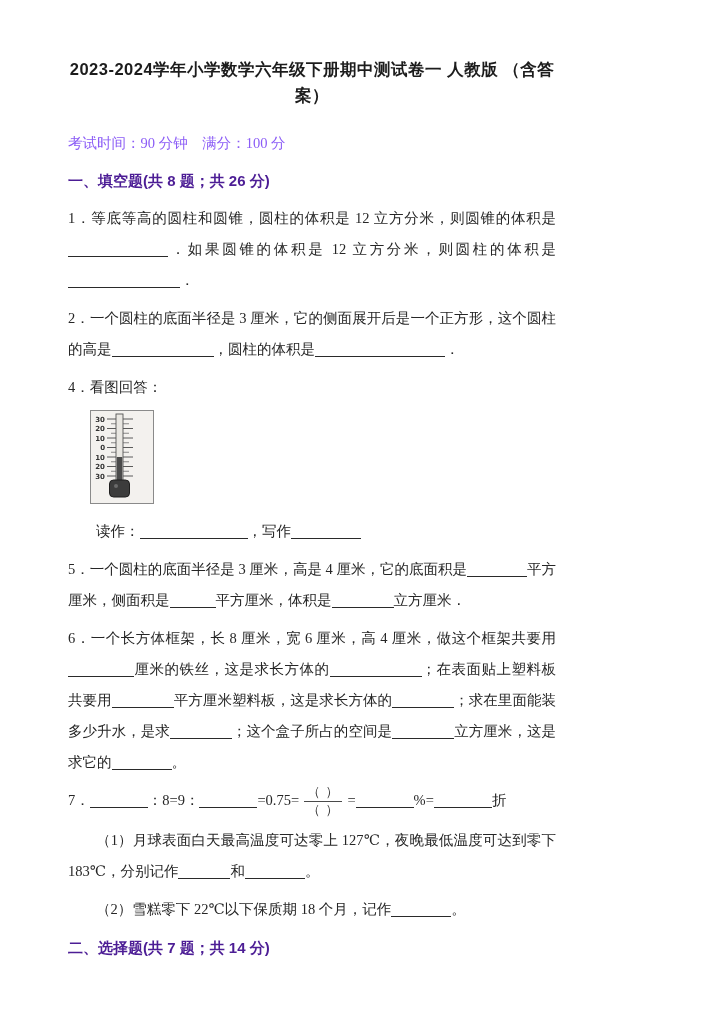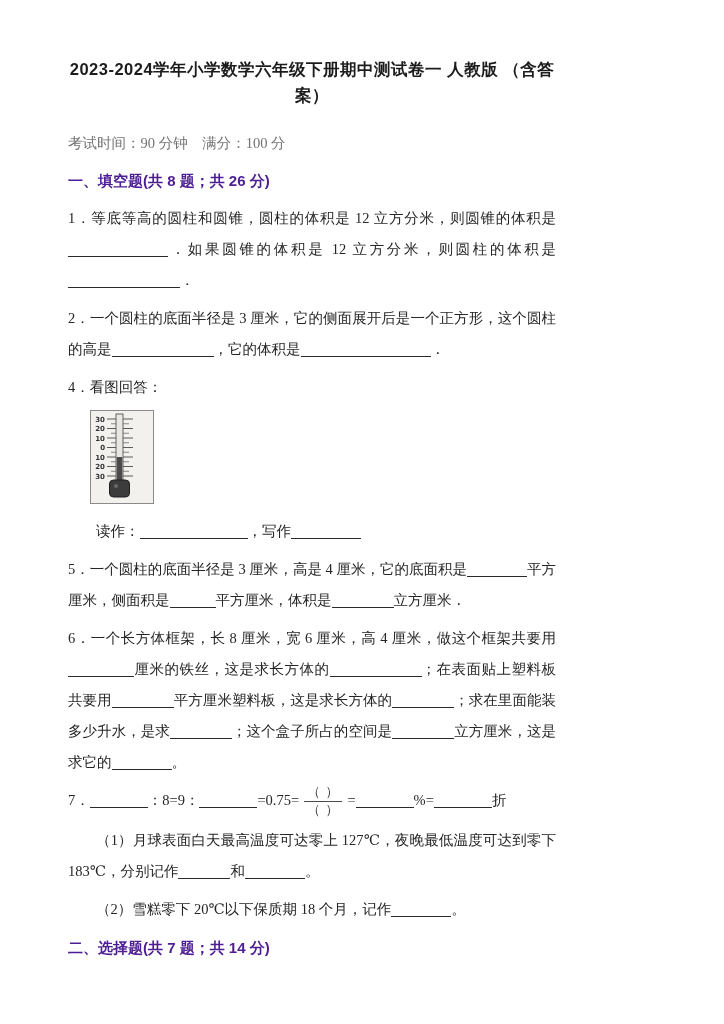--- a/index.html
+++ b/index.html
@@ -7,21 +7,21 @@
     width:724px;height:1024px;overflow:hidden;
     font-family:"Liberation Serif","DejaVu Serif",serif;
     color:#222222;
   }
   .page{box-sizing:border-box;width:620px;height:1024px;padding:56px 64px 0 68px;background:#ffffff;}
   .title{
     font-size:16.5px;font-weight:bold;text-align:center;
     margin:0 0 20px 0;letter-spacing:.5px;line-height:26px;color:#1c1c1c;
     font-family:"Liberation Sans","DejaVu Sans",sans-serif;
   }
-  .exam-info{font-size:14.5px;line-height:30px;margin:0 0 4px 0;color:#737373;}
+  .exam-info{font-size:14.5px;line-height:30px;margin:0 0 4px 0;color:#8b5cf6;}
   .section-heading{
     font-size:15px;font-weight:bold;line-height:30px;margin:8px 0 6px 0;color:#4c1d95;
     font-family:"Liberation Sans","DejaVu Sans",sans-serif;
   }
   p.q{font-size:14.5px;line-height:31px;margin:7px 0;text-align:justify;color:#262626;}
   p.q.indent{text-indent:28px;}
   .blank{
     display:inline-block;height:13px;vertical-align:-3px;
     border-bottom:1.2px solid #2a2a2a;
   }
@@ -40,21 +40,21 @@
 
 <div class="page">
 
   <h1 class="title">2023-2024学年小学数学六年级下册期中测试卷一 人教版 （含答案）</h1>
 
   <p class="exam-info">考试时间：90 分钟　满分：100 分</p>
 
   <h2 class="section-heading">一、填空题(共 8 题；共 26 分)</h2>
 
   <p class="q"><span>1．等底等高的圆柱和圆锥，圆柱的体积是 12 立方分米，则圆锥的体积是</span><span class="blank" style="width: 100px;"></span><span>．如果圆锥的体积是 12 立方分米，则圆柱的体积是</span><span class="blank" style="width: 112px;"></span><span>．</span></p>
-  <p class="q"><span>2．一个圆柱的底面半径是 3 厘米，它的侧面展开后是一个正方形，这个圆柱的高是</span><span class="blank" style="width: 102px;"></span><span>，它的体积是</span><span class="blank" style="width: 130px;"></span><span>．</span></p>
+  <p class="q"><span>2．一个圆柱的底面半径是 3 厘米，它的侧面展开后是一个正方形，这个圆柱的高是</span><span class="blank" style="width: 102px;"></span><span>，圆柱的体积是</span><span class="blank" style="width: 130px;"></span><span>．</span></p>
   <p class="q"><span>4．看图回答：</span></p>
 
   <figure class="thermo">
     <svg width="64" height="94" viewBox="0 0 64 94">
       <rect x="0.5" y="0.5" width="63" height="93" fill="#f3f1ee" stroke="#8a8a8a" stroke-width="1"></rect>
 
       <path d="M17 9H26 M17 18.5H26 M17 28H26 M17 37.5H26 M17 47H26 M17 56.5H26 M17 66H26 M33 9H43 M33 18.5H43 M33 28H43 M33 37.5H43 M33 47H43 M33 56.5H43 M33 66H43" stroke="#4a4a4a" stroke-width="0.9" fill="none"></path>
       <path d="M21 13.75H26 M21 23.25H26 M21 32.75H26 M21 42.25H26 M21 51.75H26 M21 61.25H26 M33 13.75H39 M33 23.25H39 M33 32.75H39 M33 42.25H39 M33 51.75H39 M33 61.25H39" stroke="#5a5a5a" stroke-width="0.7" fill="none"></path>
 
       <rect x="26" y="4" width="7" height="68" fill="#e9e7e2" stroke="#555555" stroke-width="0.9"></rect>
@@ -72,17 +72,17 @@
       <text x="15" y="59" font-size="7" text-anchor="end">20</text>
       <text x="15" y="68.5" font-size="7" text-anchor="end">30</text>
     </svg>
   </figure>
 
   <p class="q indent"><span>读作：</span><span class="blank" style="width: 108px;"></span><span>，写作</span><span class="blank" style="width: 70px;"></span></p>
   <p class="q"><span>5．一个圆柱的底面半径是 3 厘米，高是 4 厘米，它的底面积是</span><span class="blank" style="width: 60px;"></span><span>平方厘米，侧面积是</span><span class="blank" style="width: 46px;"></span><span>平方厘米，体积是</span><span class="blank" style="width: 62px;"></span><span>立方厘米．</span></p>
   <p class="q"><span>6．一个长方体框架，长 8 厘米，宽 6 厘米，高 4 厘米，做这个框架共要用</span><span class="blank" style="width: 66px;"></span><span>厘米的铁丝，这是求长方体的</span><span class="blank" style="width: 92px;"></span><span>；在表面贴上塑料板共要用</span><span class="blank" style="width: 62px;"></span><span>平方厘米塑料板，这是求长方体的</span><span class="blank" style="width: 62px;"></span><span>；求在里面能装多少升水，是求</span><span class="blank" style="width: 62px;"></span><span>；这个盒子所占的空间是</span><span class="blank" style="width: 62px;"></span><span>立方厘米，这是求它的</span><span class="blank" style="width: 60px;"></span><span>。</span></p>
   <p class="q"><span>7．</span><span class="blank" style="width: 58px;"></span><span>：8=9：</span><span class="blank" style="width: 58px;"></span><span>=0.75=</span><span class="frac"><span class="num">（ ）</span><span class="den">（ ）</span></span><span>=</span><span class="blank" style="width: 58px;"></span><span>%=</span><span class="blank" style="width: 58px;"></span><span>折</span></p>
   <p class="q indent"><span>（1）月球表面白天最高温度可达</span><span class="uline">零上 127℃</span><span>，夜晚最低温度可达到</span><span class="uline">零下 183℃</span><span>，分别记作</span><span class="blank" style="width: 52px;"></span><span>和</span><span class="blank" style="width: 60px;"></span><span>。</span></p>
-  <p class="q indent"><span>（2）雪糕</span><span class="uline">零下 20℃</span><span>以下保质期 18 个月，记作</span><span class="blank" style="width: 60px;"></span><span>。</span></p>
+  <p class="q indent"><span>（2）雪糕</span><span class="uline">零下 22℃</span><span>以下保质期 18 个月，记作</span><span class="blank" style="width: 60px;"></span><span>。</span></p>
 
   <h2 class="section-heading">二、选择题(共 7 题；共 14 分)</h2>
 
 </div>
 
 </body></html>

